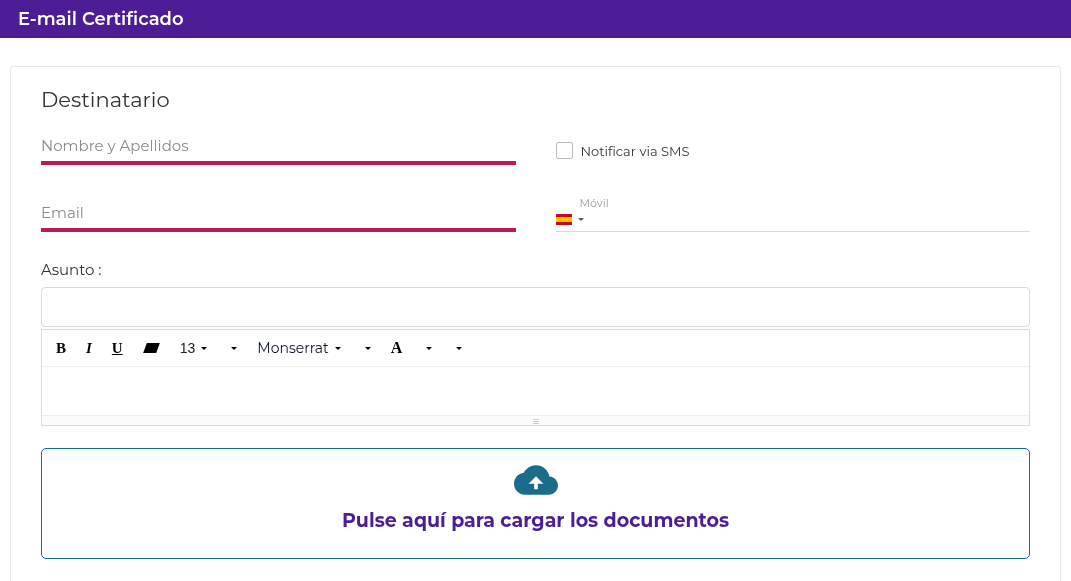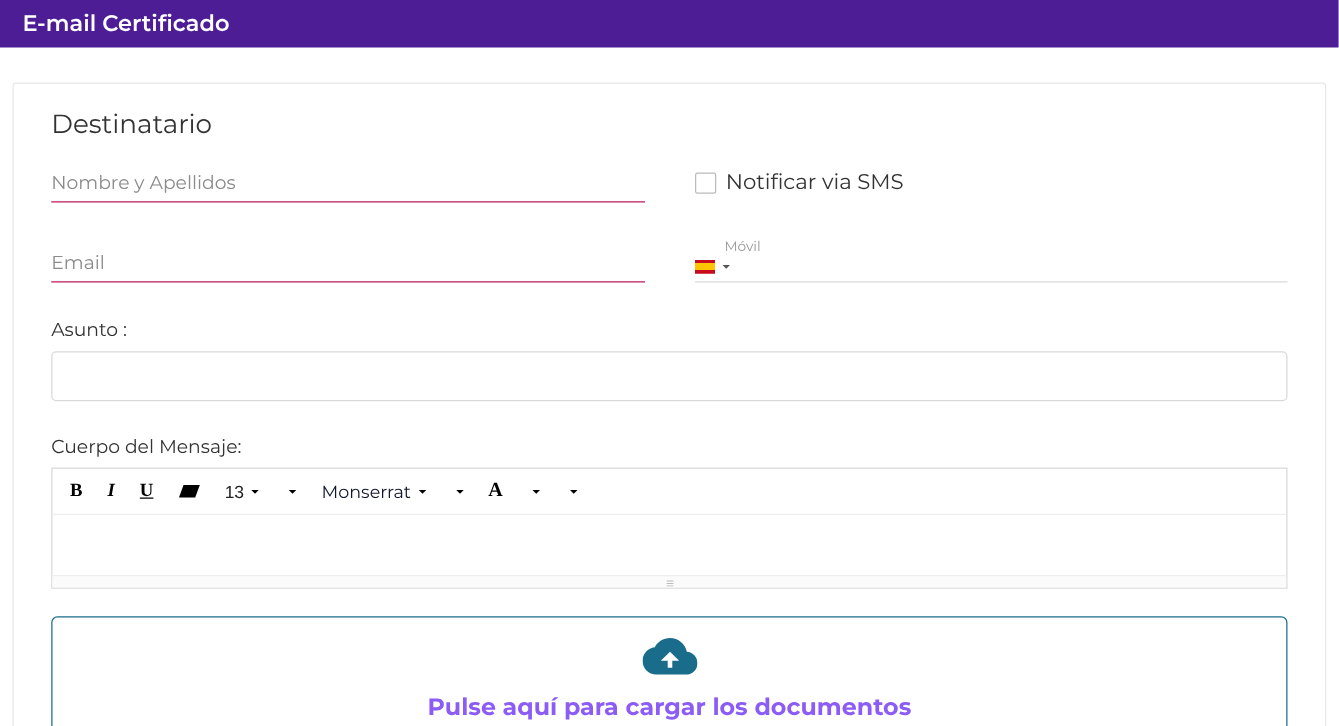--- a/index.html
+++ b/index.html
@@ -44,21 +44,21 @@
       align-items: flex-end;
     }
     .field {
       flex: 1;
       position: relative;
       margin-bottom: 10px;
     }
     .line-input {
       width: 100%;
       border: none;
-      border-bottom: 1px solid #be185d;
+      border-bottom: 4px solid #be185d;
       font-size: 15px;
       padding: 10px 0 6px 0;
       outline: none;
       font-family: inherit;
       color: #333;
       background: transparent;
     }
     .line-input::placeholder {
       color: #8b8b8b;
     }
@@ -72,21 +72,21 @@
     .checkbox-wrapper input[type="checkbox"] {
       width: 17px;
       height: 17px;
       border: 1px solid #bbb;
       border-radius: 2px;
       appearance: none;
       cursor: pointer;
       background: #fff;
     }
     .checkbox-wrapper label {
-      font-size: 17px;
+      font-size: 13px;
       color: #333;
     }
     .float-label {
       font-size: 11px;
       color: #999;
       display: block;
       margin-bottom: 0;
       padding-left: 24px;
     }
     .flag-select {
@@ -199,21 +199,21 @@
     }
     .dropzone {
       border: 1px solid #1a6d8a;
       border-radius: 5px;
       margin-top: 22px;
       padding: 14px 10px 26px 10px;
       text-align: center;
       cursor: pointer;
     }
     .dropzone .dz-title {
-      color: #8b5cf6;
+      color: #4c1d95;
       font-size: 19px;
       font-weight: 700;
       margin-top: 8px;
     }
     .cloud-icon svg {
       width: 44px;
       height: 34px;
       fill: #1a6d8a;
     }
     .eraser {
@@ -259,21 +259,20 @@
         <div class="flag-select">
           <span class="flag flag-es"></span>
           <span class="caret"></span>
         </div>
       </div>
     </div>
 
     <div class="label-row">Asunto :</div>
     <input type="text" class="box-input" value="" style="">
 
-    <div class="label-row" style="margin-top:26px;">Cuerpo del Mensaje:</div>
 
     <div class="editor">
       <div class="toolbar">
         <button class="tb-btn tb-bold">B</button>
         <button class="tb-btn tb-italic">I</button>
         <button class="tb-btn tb-underline">U</button>
         <button class="tb-btn">
             <span class="eraser"></span>
           </button>
         <button class="tb-btn tb-num">

